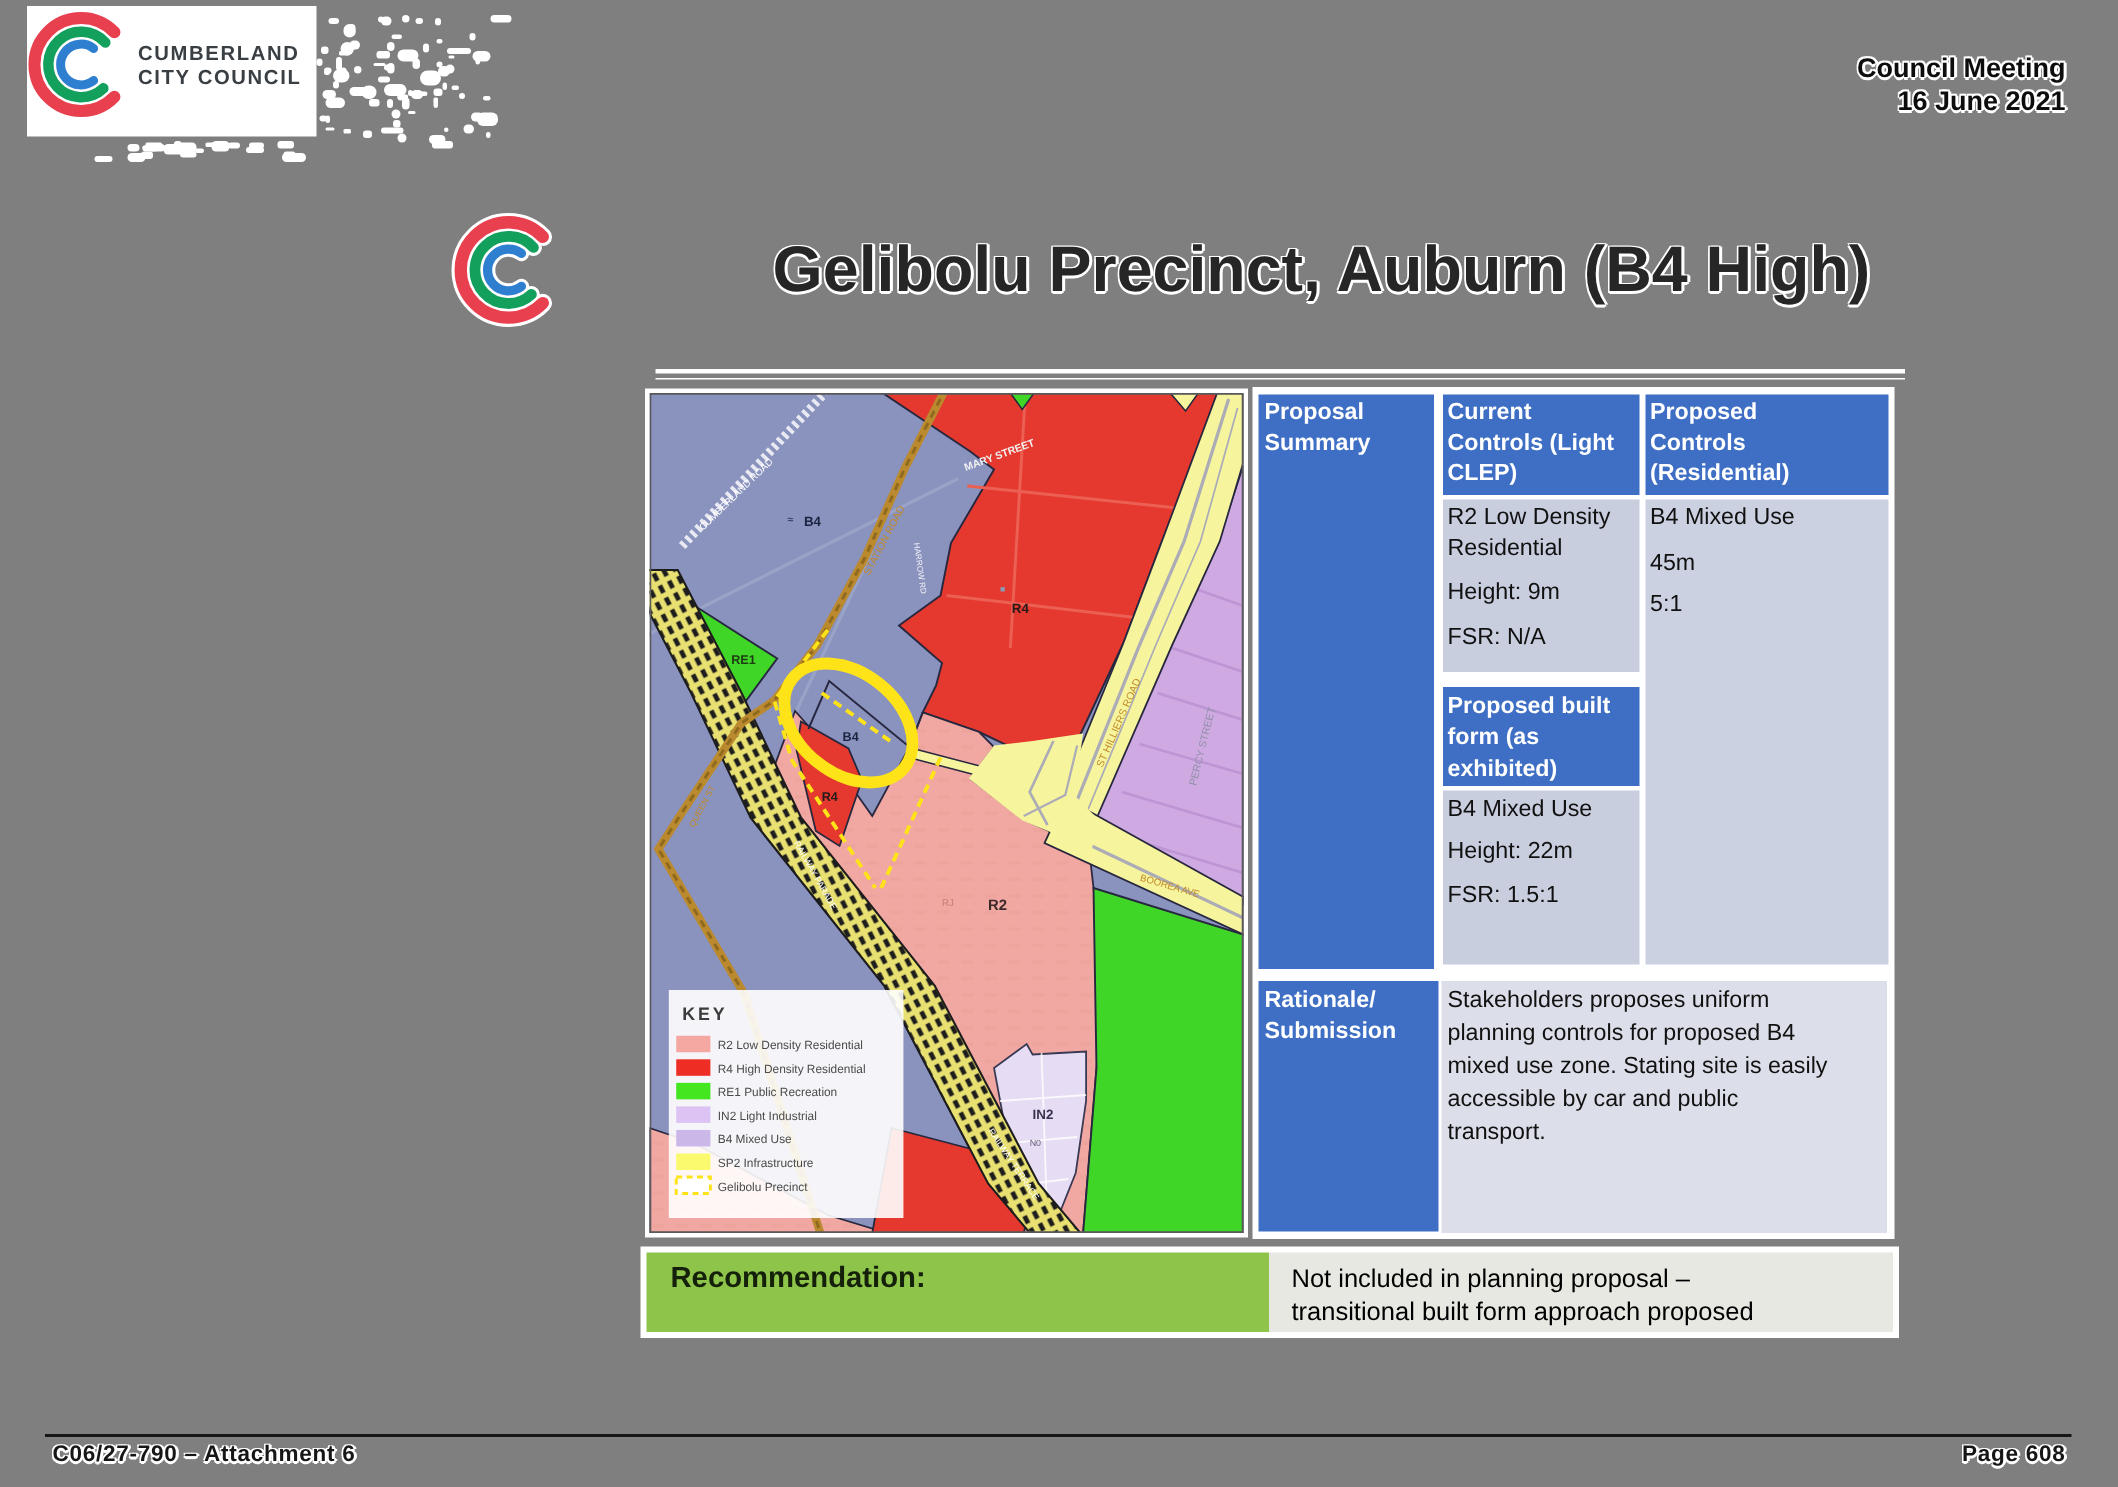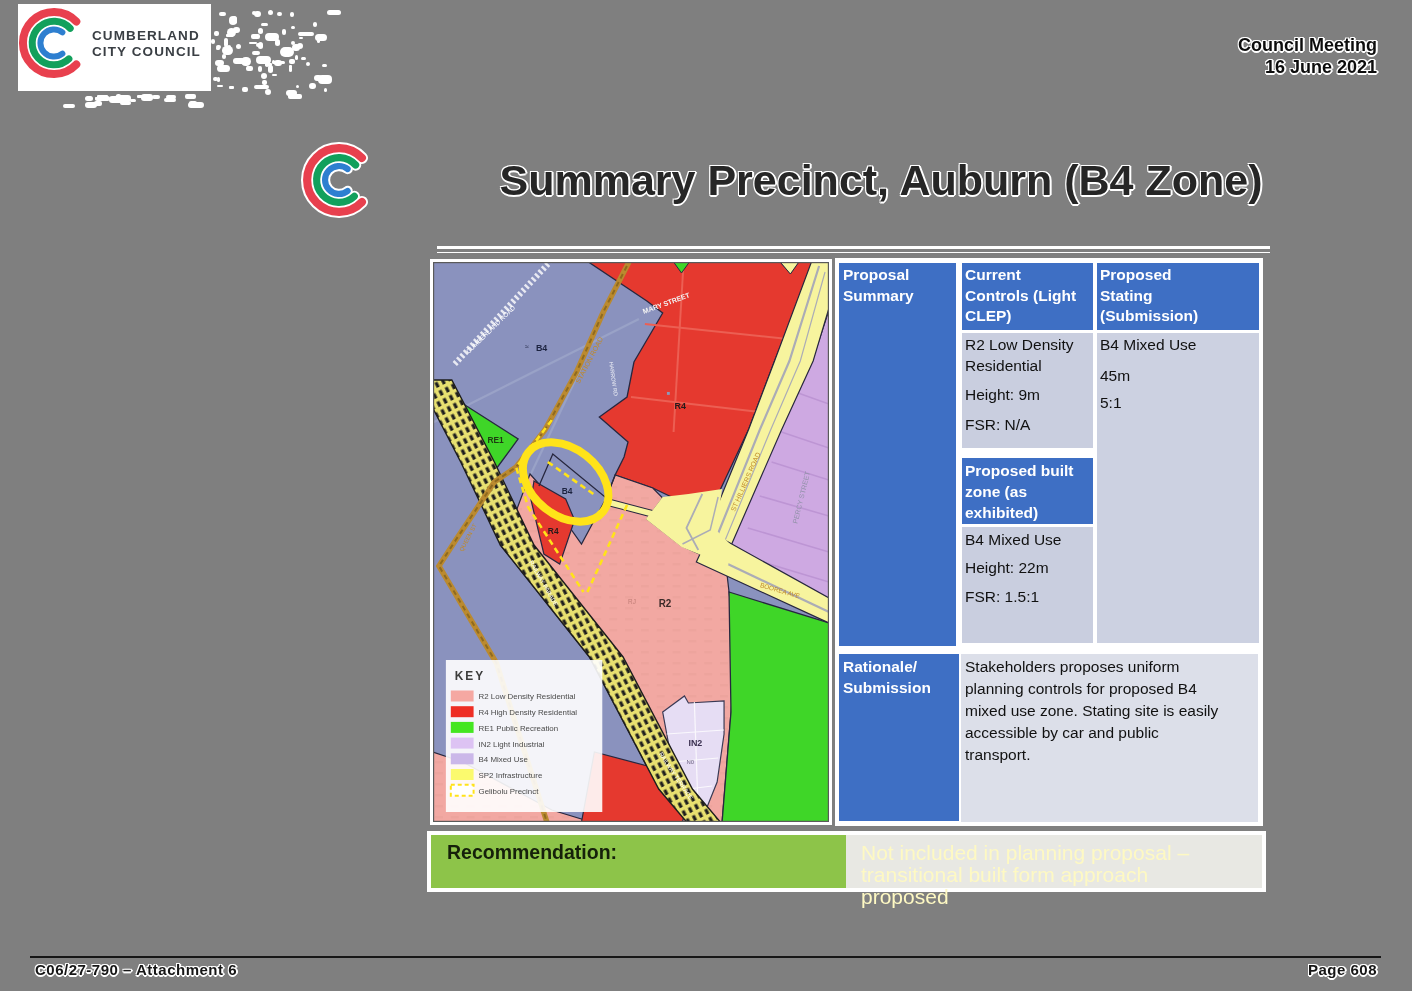--- a/index.html
+++ b/index.html
@@ -129,21 +129,21 @@
 
 <svg class="abs" style="left:300px;top:142px;" width="78" height="78" viewBox="0 0 76 76">
 <path d="M 60.3 15.5 A 31 31 0 1 0 60.3 58.5" fill="none" stroke="#ffffff" stroke-width="12" stroke-linecap="round"></path>
 <path d="M 54.2 22.4 A 21.8 21.8 0 1 0 52.9 52.9" fill="none" stroke="#ffffff" stroke-width="11" stroke-linecap="round"></path>
 <path d="M 46.4 26.3 A 13.6 13.6 0 1 0 46.4 47.7" fill="none" stroke="#ffffff" stroke-width="10" stroke-linecap="round"></path>
 <path d="M 60.3 15.5 A 31 31 0 1 0 60.3 58.5" fill="none" stroke="#e8404e" stroke-width="8" stroke-linecap="round"></path>
 <path d="M 54.2 22.4 A 21.8 21.8 0 1 0 52.9 52.9" fill="none" stroke="#12a05c" stroke-width="7" stroke-linecap="round"></path>
 <path d="M 46.4 26.3 A 13.6 13.6 0 1 0 46.4 47.7" fill="none" stroke="#2e7fd0" stroke-width="6" stroke-linecap="round"></path>
 </svg>
 
-<div class="abs glow" style="left:461px;top:156px;width:840px;text-align:center;font-size:43px;font-weight:bold;color:#262626;">Summary Precinct, Auburn (B4 Zone)</div>
+<div class="abs glow" style="left:461px;top:156px;width:840px;text-align:center;font-size:43px;font-weight:bold;color:#262626;">Gelibolu Precinct, Auburn (B4 High)</div>
 
 <div class="abs" style="left:437px;top:245.5px;width:833px;height:3.5px;background:#ffffff;"></div>
 
 <div class="abs" style="left:437px;top:251.5px;width:833px;height:1.5px;background:#ffffff;"></div>
 
 <div class="abs" style="left:430px;top:259px;width:402px;height:566px;background:#ffffff;">
 <svg class="abs" style="left:3px;top:3px;" width="396" height="560" viewBox="0 0 400 560" preserveAspectRatio="none">
 <defs>
 <pattern id="rail" width="9" height="7" patternUnits="userSpaceOnUse" patternTransform="rotate(63 0 0)">
 <rect width="9" height="7" fill="#e8e070"></rect>
@@ -291,45 +291,45 @@
 
 <div class="abs" style="left:835px;top:258px;width:428px;height:568px;background:#ffffff;"></div>
 
 <div class="abs" style="left:839px;top:263px;width:117px;height:383px;background:#3e6fc4;"></div>
 <div class="abs" style="left:843px;top:265px;font-size:15.5px;font-weight:bold;color:#ffffff;line-height:20.5px;">Proposal<br>Summary</div>
 
 <div class="abs" style="left:962px;top:263px;width:131px;height:67px;background:#3e6fc4;"></div>
 <div class="abs" style="left:965px;top:265px;width:112px;font-size:15.5px;font-weight:bold;color:#ffffff;line-height:20.5px;">Current Controls (Light CLEP)</div>
 
 <div class="abs" style="left:1097px;top:263px;width:162px;height:67px;background:#3e6fc4;"></div>
-<div class="abs" style="left:1100px;top:265px;width:118px;font-size:15.5px;font-weight:bold;color:#ffffff;line-height:20.5px;">Proposed Stating (Submission)</div>
+<div class="abs" style="left:1100px;top:265px;width:118px;font-size:15.5px;font-weight:bold;color:#ffffff;line-height:20.5px;">Proposed Controls (Residential)</div>
 
 <div class="abs" style="left:962px;top:333px;width:131px;height:115px;background:#c9cedf;"></div>
 <div class="abs" style="left:965px;top:334px;width:128px;font-size:15.5px;color:#111;line-height:21px;">R2 Low Density Residential<div style="height:8px"></div>Height: 9m<div style="height:9px"></div>FSR: N/A</div>
 
 <div class="abs" style="left:962px;top:458px;width:131px;height:66px;background:#3e6fc4;"></div>
-<div class="abs" style="left:965px;top:460px;width:126px;font-size:15.5px;font-weight:bold;color:#ffffff;line-height:21px;">Proposed built zone (as exhibited)</div>
+<div class="abs" style="left:965px;top:460px;width:126px;font-size:15.5px;font-weight:bold;color:#ffffff;line-height:21px;">Proposed built form (as exhibited)</div>
 
 <div class="abs" style="left:962px;top:527px;width:131px;height:116px;background:#c9cedf;"></div>
 <div class="abs" style="left:965px;top:529px;width:128px;font-size:15.5px;color:#111;line-height:21px;">B4 Mixed Use<div style="height:7px"></div>Height: 22m<div style="height:8px"></div>FSR: 1.5:1</div>
 
 <div class="abs" style="left:1097px;top:333px;width:162px;height:310px;background:#ccd1e1;"></div>
 <div class="abs" style="left:1100px;top:334px;width:158px;font-size:15.5px;color:#111;line-height:21px;">B4 Mixed Use<div style="height:10px"></div>45m<div style="height:6px"></div>5:1</div>
 
 <div class="abs" style="left:839px;top:654px;width:120px;height:167px;background:#3e6fc4;"></div>
 <div class="abs" style="left:843px;top:656px;font-size:15.5px;font-weight:bold;color:#ffffff;line-height:21px;">Rationale/<br>Submission</div>
 
 <div class="abs" style="left:961px;top:654px;width:297px;height:168px;background:#dcdfe9;"></div>
 <div class="abs" style="left:965px;top:656px;width:262px;font-size:15.5px;color:#111;line-height:22px;">Stakeholders proposes uniform planning controls for proposed B4 mixed use zone. Stating site is easily accessible by car and public transport.</div>
 
 <div class="abs" style="left:427px;top:831px;width:839px;height:61px;background:#ffffff;"></div>
 
 <div class="abs" style="left:431px;top:835px;width:415px;height:53px;background:#8dc449;"></div>
 <div class="abs" style="left:447px;top:841px;font-size:19.5px;font-weight:bold;color:#15200a;">Recommendation:</div>
 
 <div class="abs" style="left:846px;top:835px;width:416px;height:53px;background:#e8e8e3;"></div>
-<div class="abs" style="left:861px;top:842px;width:352px;font-size:21px;color:#fef9c3;line-height:22px;">Not included in planning proposal – transitional built form approach proposed</div>
+<div class="abs" style="left:861px;top:842px;width:352px;font-size:17px;color:#000000;line-height:22px;">Not included in planning proposal – transitional built form approach proposed</div>
 
 <div class="abs" style="left:30px;top:956px;width:1351px;height:2px;background:#161616;"></div>
 
 <div class="abs glow" style="left:35px;top:961px;font-size:15px;letter-spacing:0.5px;font-weight:bold;color:#161616;">C06/27-790 – Attachment 6</div>
 
 <div class="abs glow" style="left:1200px;top:961px;width:177px;text-align:right;font-size:15px;letter-spacing:0.5px;font-weight:bold;color:#161616;">Page 608</div>
 
 </body></html>

